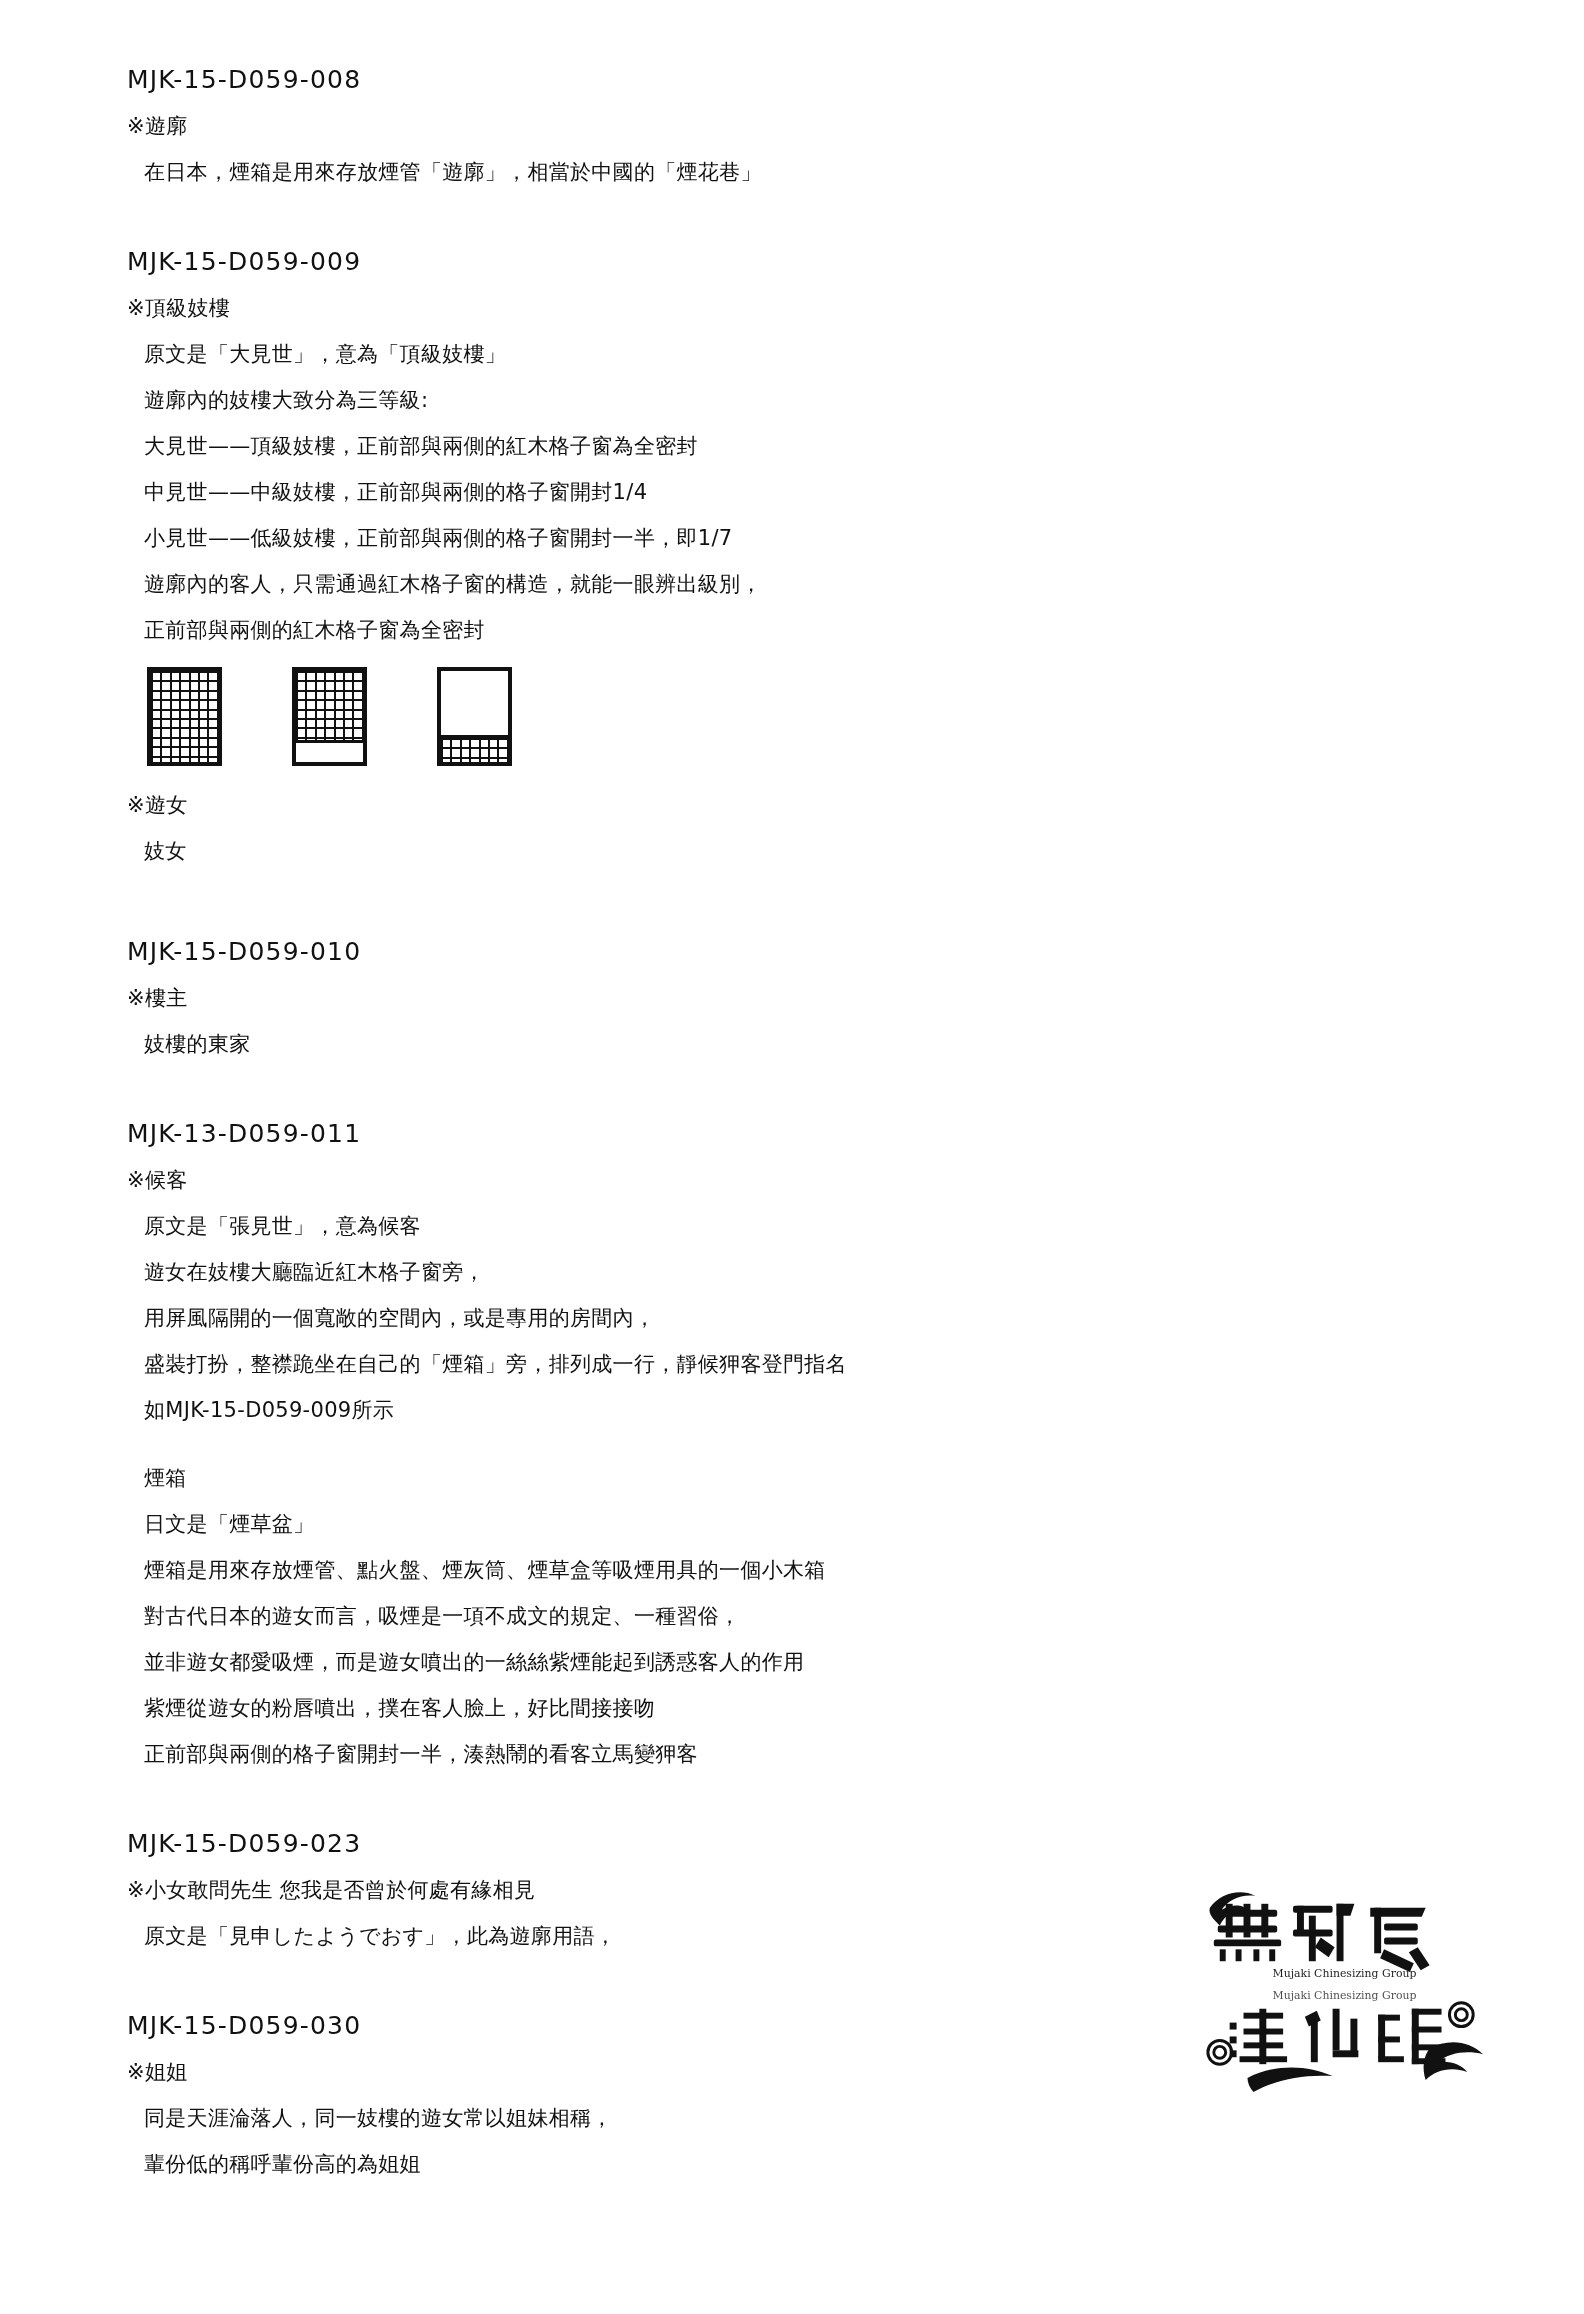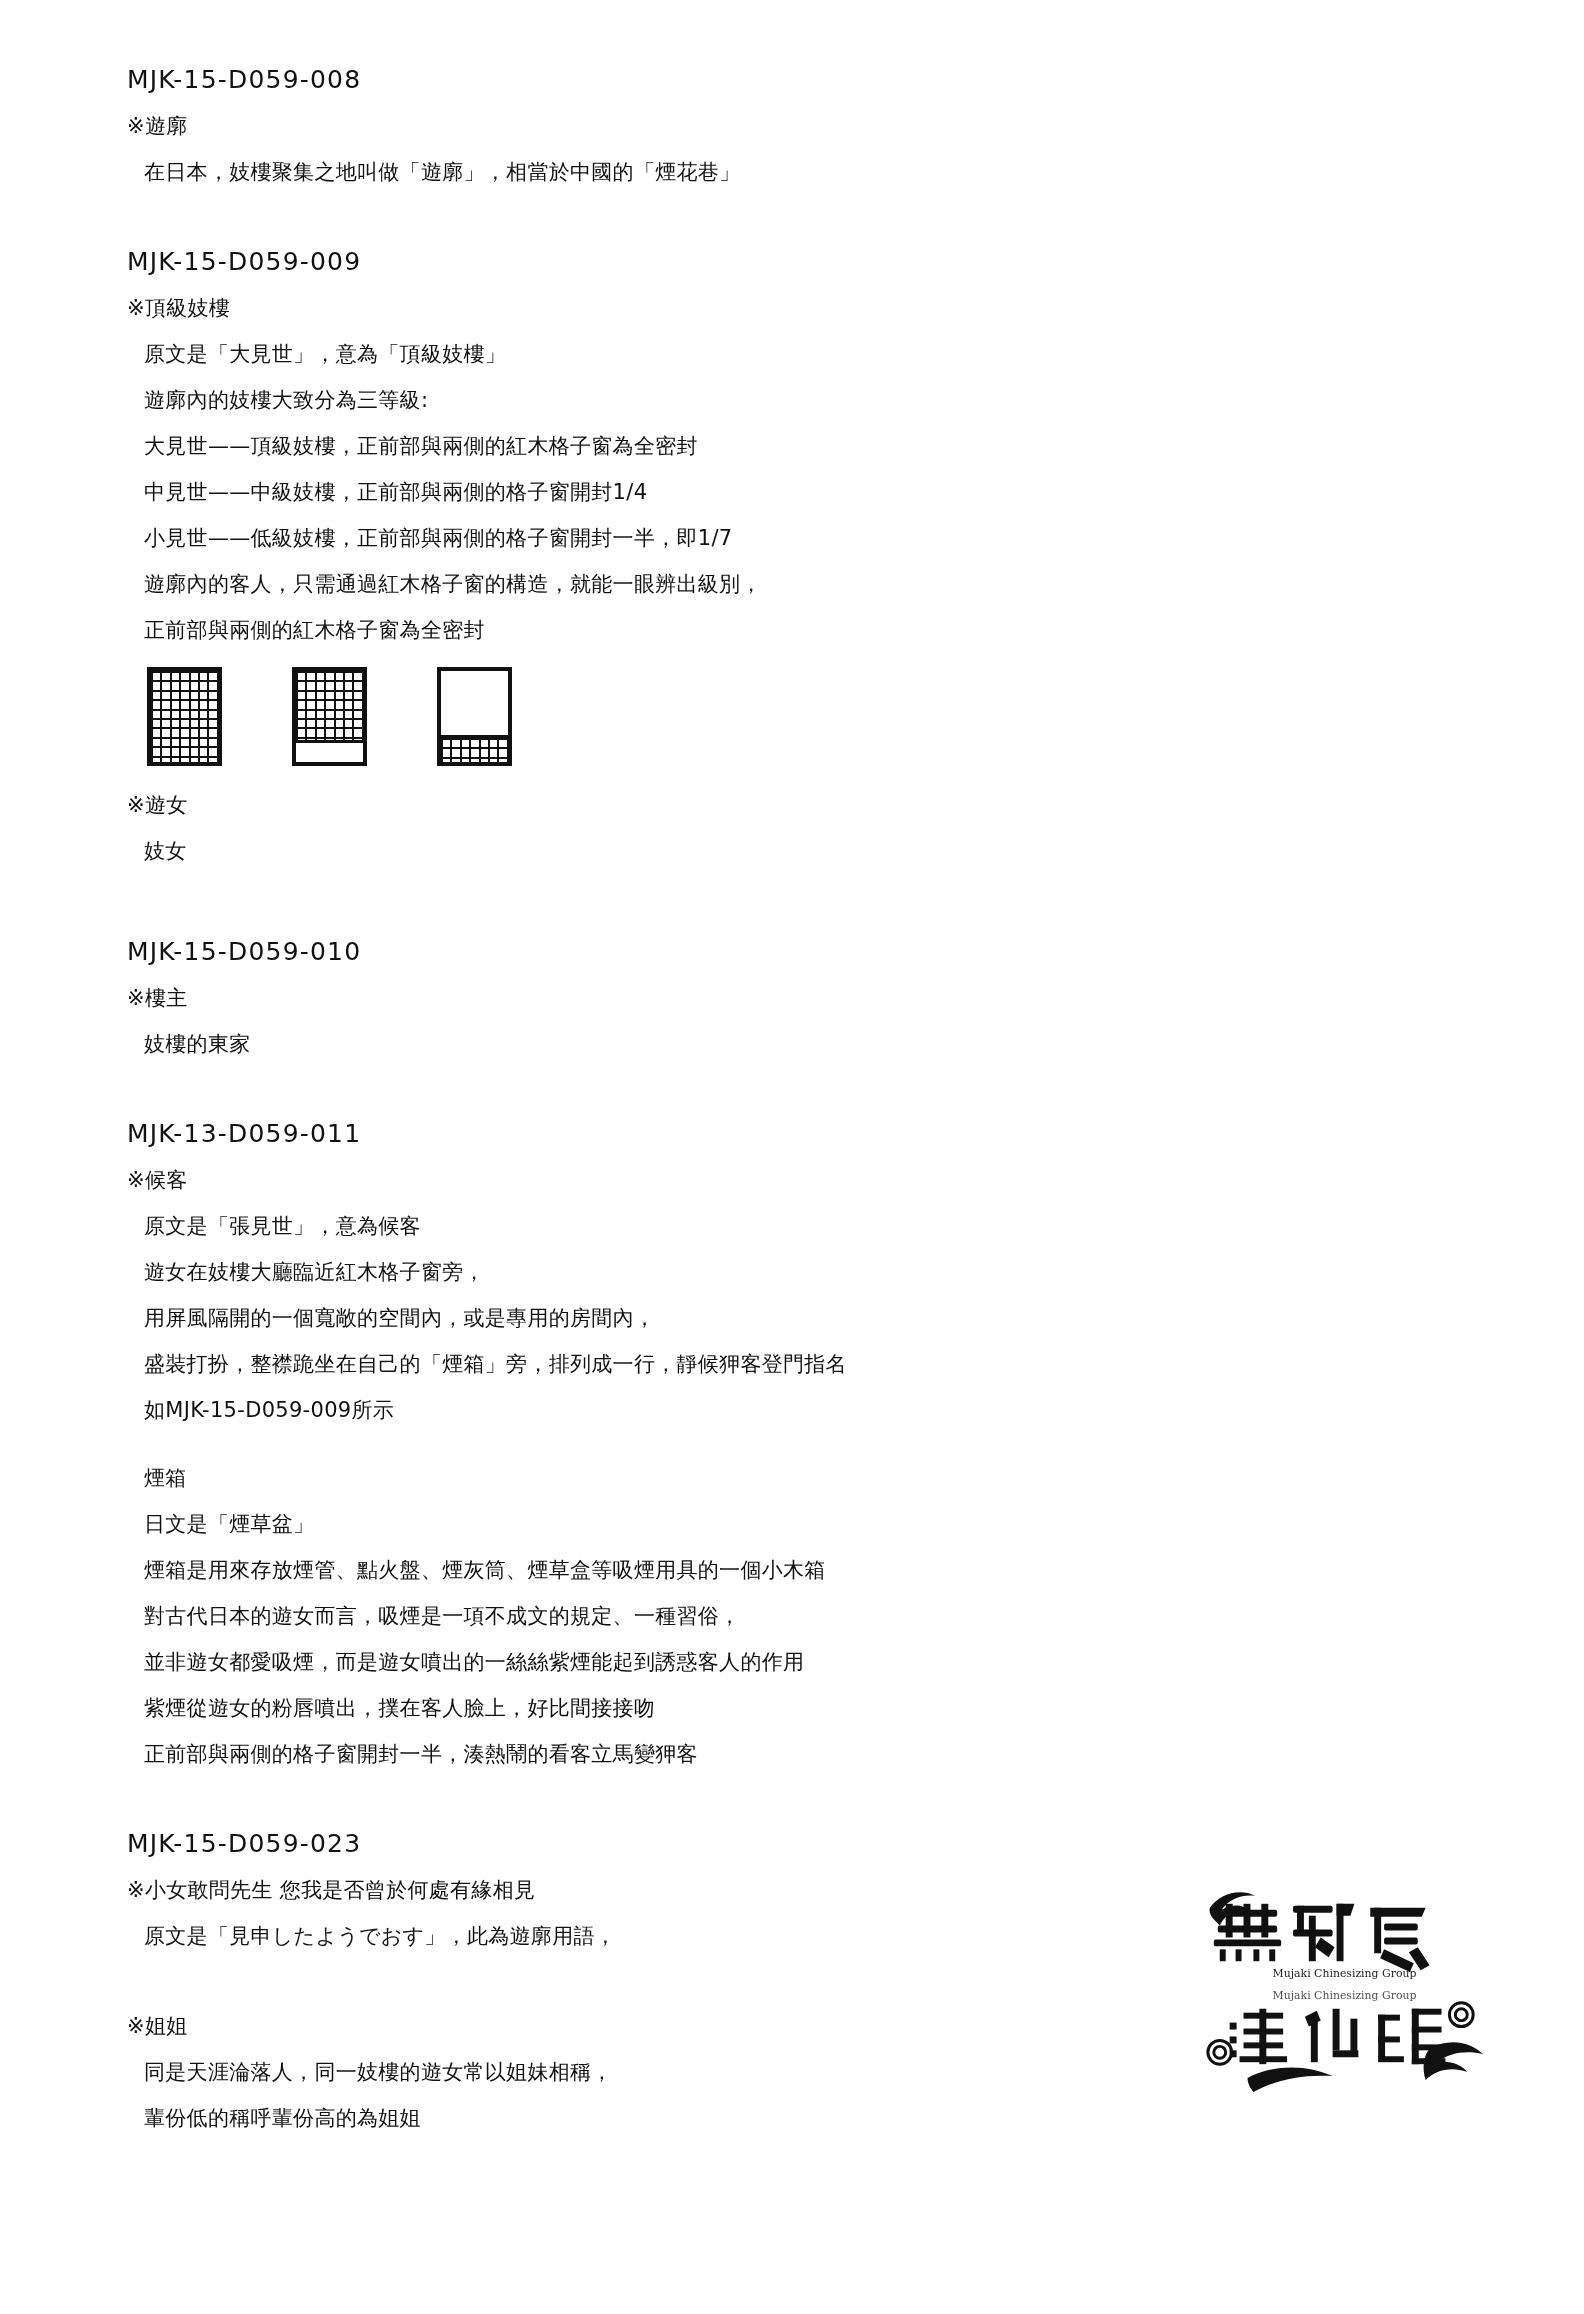--- a/index.html
+++ b/index.html
@@ -104,21 +104,21 @@
 </style>
 </head>
 <body>
 
 <div class="page">
   <div class="content">
 
     <div class="block">
       <div class="line code">MJK-15-D059-008</div>
       <div class="line">※遊廓</div>
-      <div class="line indent1">在日本，妓樓聚集之地叫做「遊廓」，相當於中國的「煙花巷」</div>
+      <div class="line indent1">在日本，煙箱是用來存放煙管「遊廓」，相當於中國的「煙花巷」</div>
     </div>
     <div class="spacer-md"></div>
 
     <div class="block">
       <div class="line code">MJK-15-D059-009</div>
       <div class="line">※頂級妓樓</div>
       <div class="line indent1">原文是「大見世」，意為「頂級妓樓」</div>
       <div class="line indent1">遊廓內的妓樓大致分為三等級:</div>
       <div class="line indent1">大見世——頂級妓樓，正前部與兩側的紅木格子窗為全密封</div>
       <div class="line indent1">中見世——中級妓樓，正前部與兩側的格子窗開封1/4</div>
@@ -170,20 +170,21 @@
     <div class="spacer-md"></div>
 
     <div class="block">
       <div class="line code">MJK-15-D059-023</div>
       <div class="line">※小女敢問先生 您我是否曾於何處有緣相見</div>
       <div class="line indent1">原文是「見申したようでおす」，此為遊廓用語，</div>
     </div>
     <div class="spacer-md"></div>
 
     <div class="block">
+      <div class="line code">MJK-15-D059-030</div>
       <div class="line">※姐姐</div>
       <div class="line indent1">同是天涯淪落人，同一妓樓的遊女常以姐妹相稱，</div>
       <div class="line indent1">輩份低的稱呼輩份高的為姐姐</div>
     </div>
 
   </div>
 
   <div class="logo">
     <svg viewBox="0 0 300 220" width="297" height="218">
       <g fill="#111">

